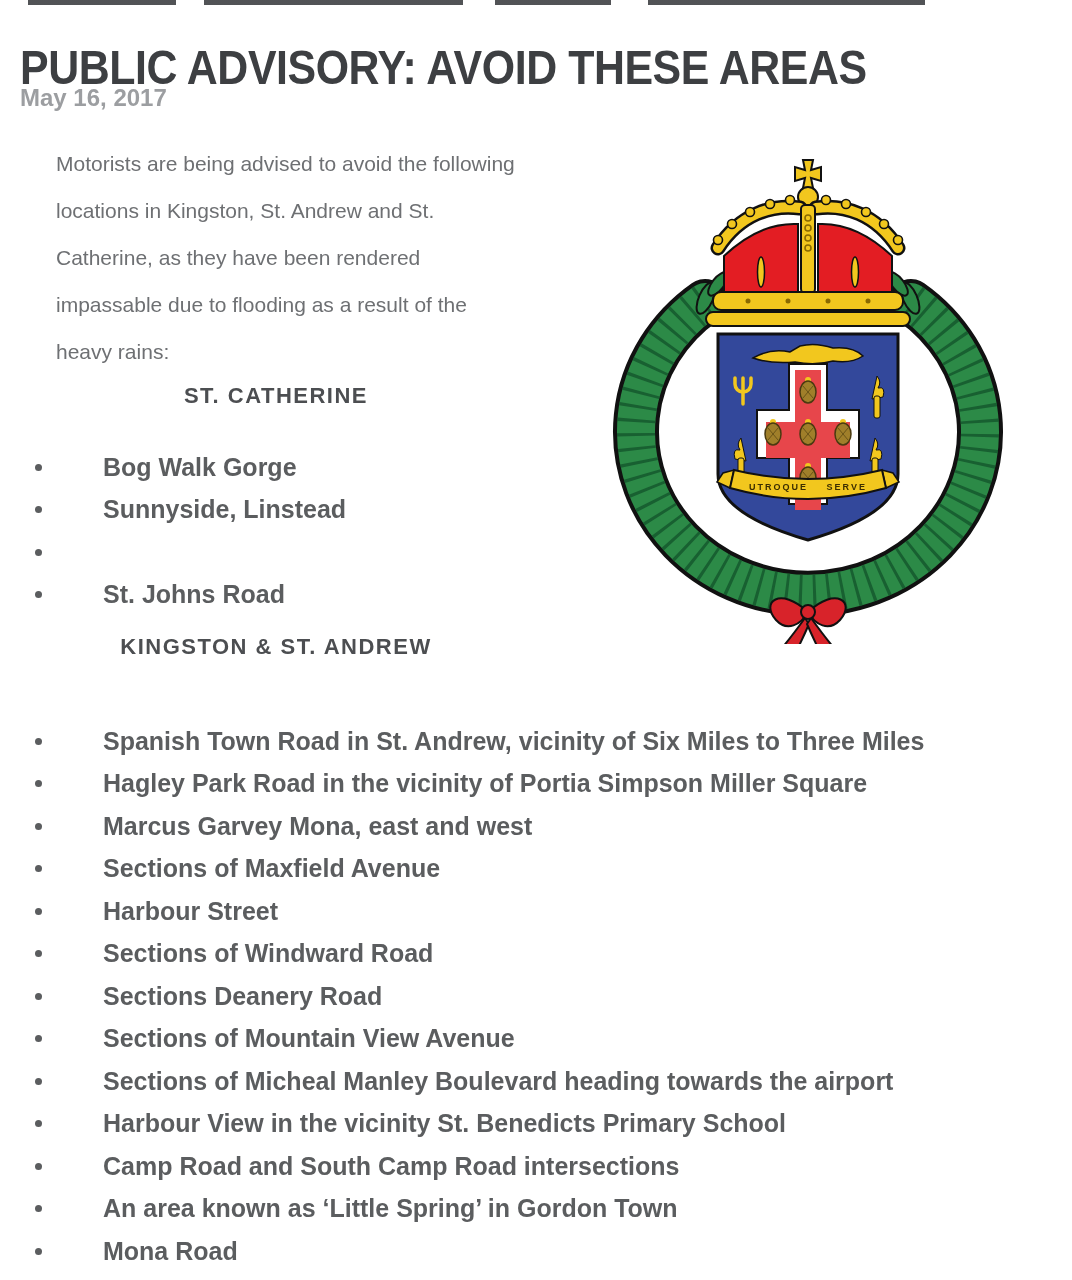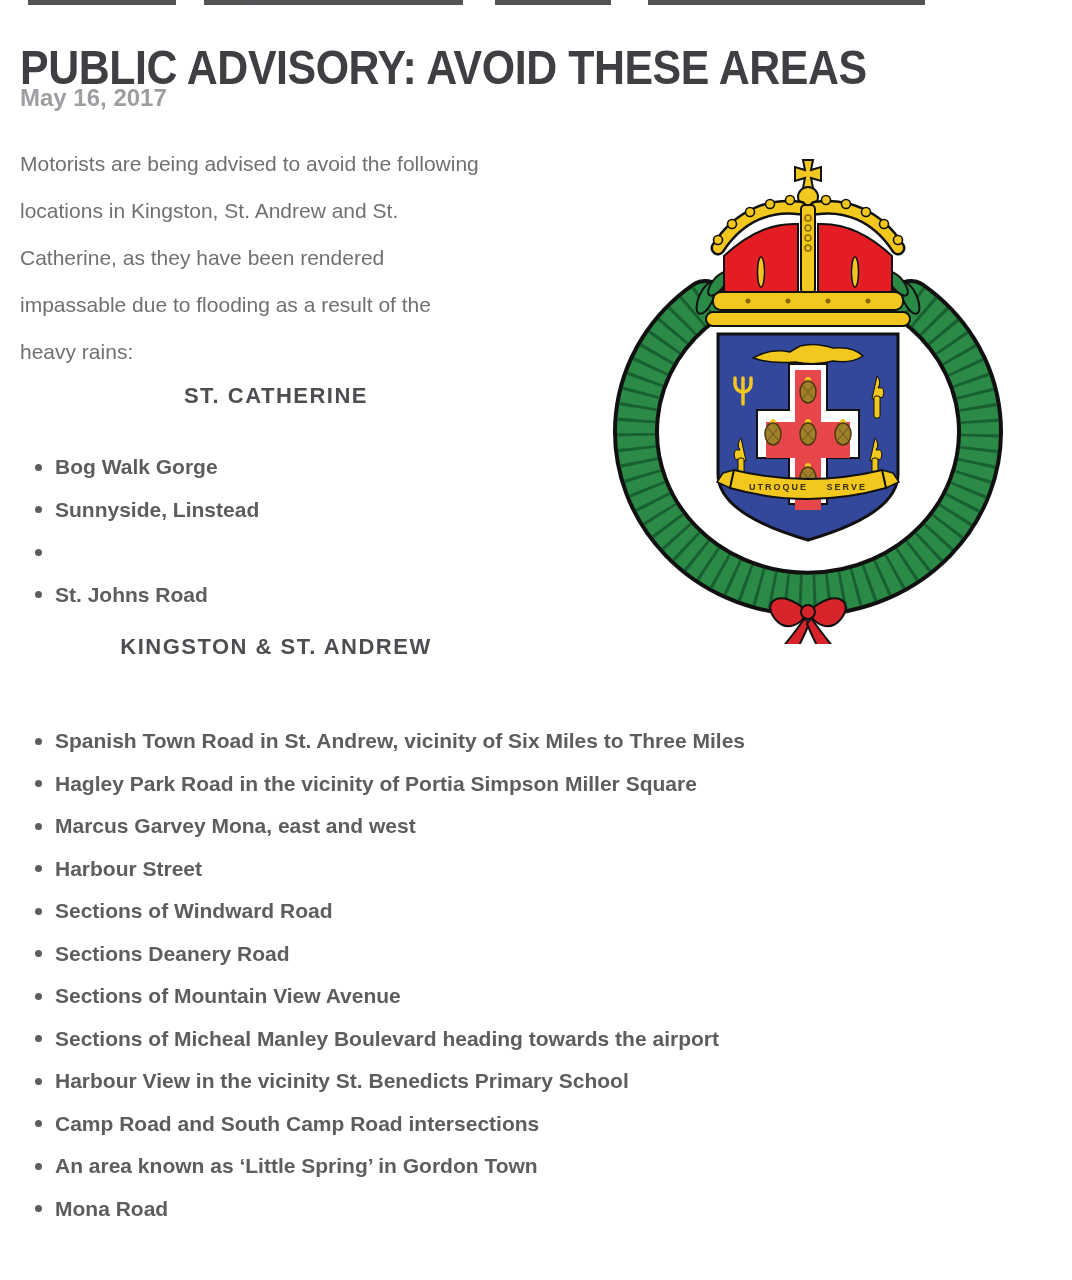--- a/index.html
+++ b/index.html
@@ -34,21 +34,21 @@
   .page-date {
     position: absolute; left: 20px; top: 84px;
     font-size: 24px; font-weight: bold; color: #9c9ea1;
     white-space: nowrap;
   }
 
   .intro {
     position: absolute; left: 20px; top: 140px;
     font-size: 21px; color: #6e7073;
   }
-  .intro-line { height: 47px; display: flex; align-items: center; white-space: nowrap; }
+  .intro-line { height: 47px; display: flex; align-items: center; white-space: nowrap; margin-left: 36px; }
 
   .crest-box {
     position: absolute; left: 605px; top: 152px; width: 405px; height: 492px;
   }
 
   .sec-heading {
     position: absolute; left: 0; width: 552px; text-align: center;
     font-size: 22px; font-weight: bold; color: #4c4e51; letter-spacing: 1.5px;
     white-space: nowrap;
   }
@@ -56,21 +56,21 @@
   .sec-heading.h2 { top: 634px; }
 
   .list { position: absolute; left: 30px; }
   .list.l1 { top: 446px; }
   .list.l2 { top: 720px; }
   .b-item { display: flex; align-items: center; height: 42.5px; white-space: nowrap; }
   .dot {
     width: 7px; height: 7px; border-radius: 50%;
     background: #5b5d5f; margin-left: 5px; margin-right: 13px; flex: 0 0 auto;
   }
-  .b-text { font-size: 21px; font-weight: bold; color: #5b5d5f; }
+  .b-text { font-size: 25px; font-weight: bold; color: #5b5d5f; margin-left: 48px; }
 </style>
 </head>
 <body>
 
 <div class="page">
 
   <div class="top-clip"></div>
 
   <h1 class="page-title">PUBLIC ADVISORY: AVOID THESE AREAS</h1>
 
@@ -251,20 +251,24 @@
       <div class="b-item">
         <span class="dot"></span>
         <span class="b-text">Hagley Park Road in the vicinity of Portia Simpson Miller Square</span>
       </div>
 
       <div class="b-item">
         <span class="dot"></span>
         <span class="b-text">Marcus Garvey Mona, east and west</span>
       </div>
 
+      <div class="b-item">
+        <span class="dot"></span>
+        <span class="b-text">Sections of Maxfield Avenue</span>
+      </div>
 
       <div class="b-item">
         <span class="dot"></span>
         <span class="b-text">Harbour Street</span>
       </div>
 
       <div class="b-item">
         <span class="dot"></span>
         <span class="b-text">Sections of Windward Road</span>
       </div>

